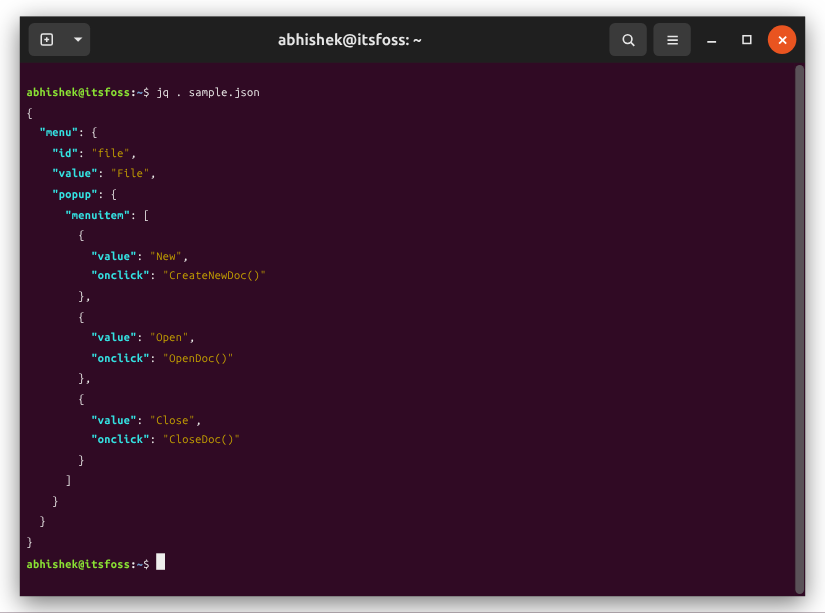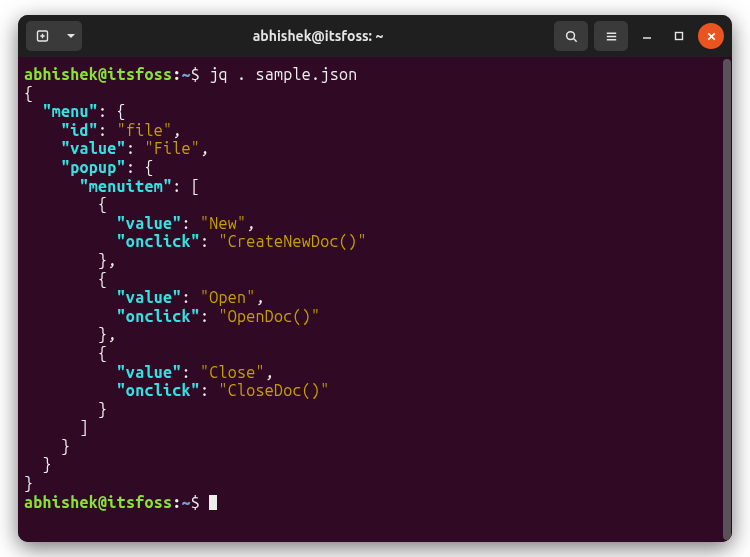--- a/index.html
+++ b/index.html
@@ -6,21 +6,21 @@
   html, body {
     width: 750px; height: 557px;
     background: transparent;
     font-family: "Ubuntu Mono", "DejaVu Sans Mono", Consolas, monospace;
   }
   .window {
     position: absolute;
     left: 18px; top: 15px;
     width: 714px; height: 527px;
     background: #2b2b2b;
-    border-radius: 10px;
+    border-radius: 0;
     overflow: hidden;
     box-shadow: 0 6px 22px rgba(0,0,0,0.55);
     display: flex;
     flex-direction: column;
   }
   
   .titlebar {
     height: 42px;
     background: #1f1f1f;
     display: flex;
@@ -58,23 +58,23 @@
   
   .termwrap {
     flex: 1;
     position: relative;
     display: flex;
   }
   .terminal {
     flex: 1;
     background: #300a24;
     color: #eeeeec;
-    font-size: 16px;
+    font-size: 10px;
     line-height: 18.6px;
-    padding: 8px 0 4px 6px;
+    padding: 18px 0 4px 6px;
     white-space: pre;
     overflow: hidden;
     letter-spacing: 0.3px;
   }
   .scrollbar {
     width: 10px;
     background: #300a24;
     position: relative;
   }
   .scroll-thumb {

